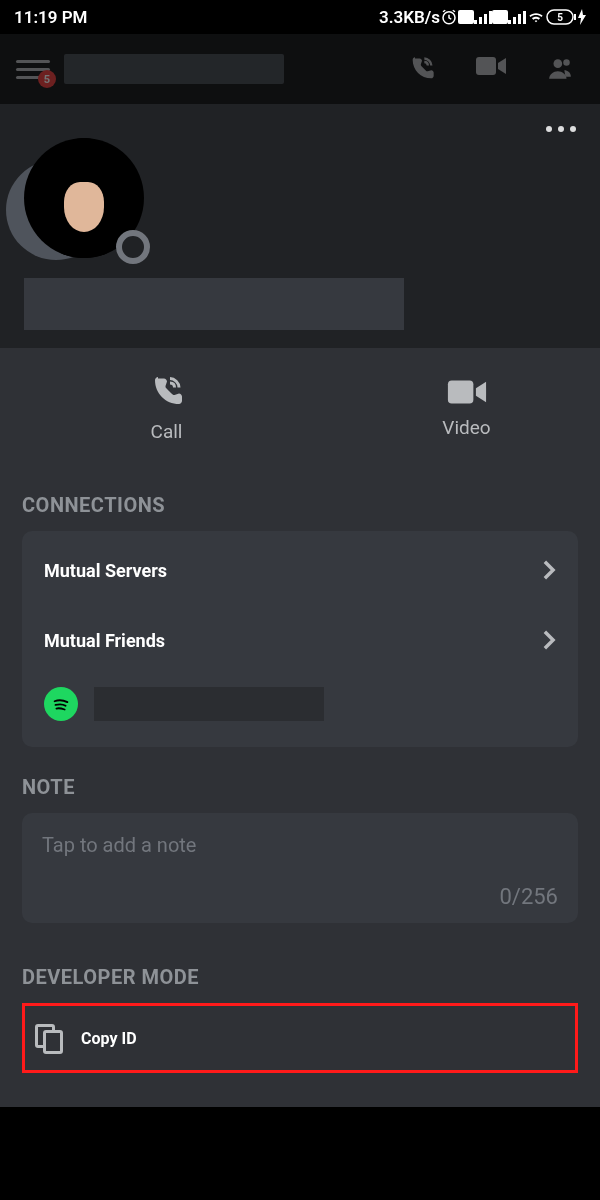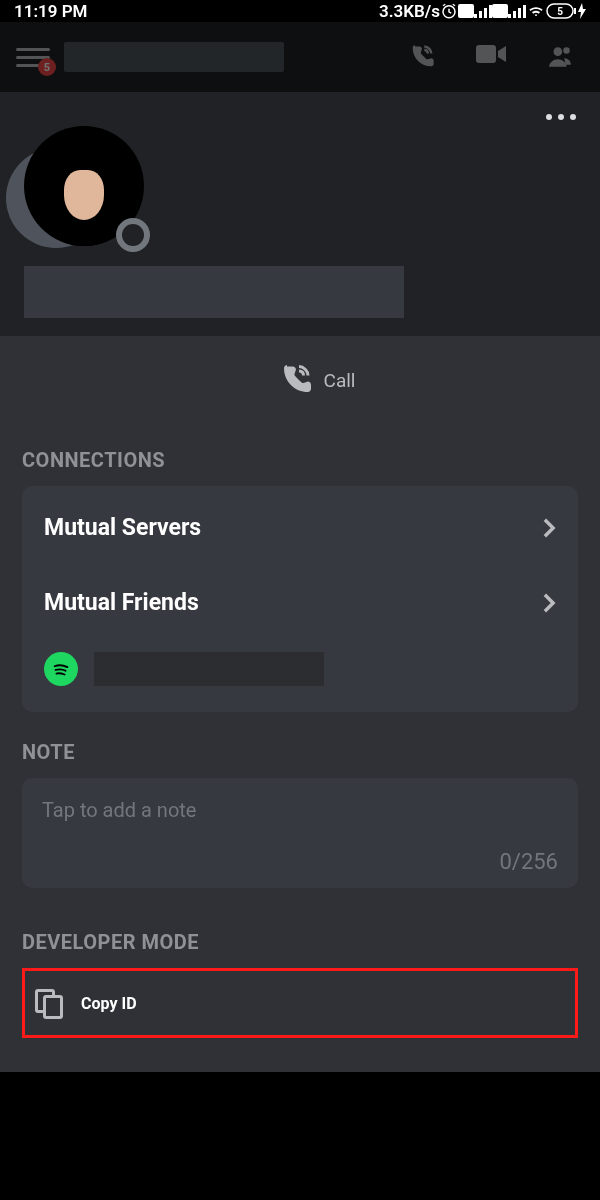--- a/index.html
+++ b/index.html
@@ -5,21 +5,21 @@
   * { box-sizing: border-box; margin: 0; padding: 0; }
   html, body {
     width: 600px;
     height: 1200px;
     background: #000;
     font-family: -apple-system, "Segoe UI", Roboto, sans-serif;
     color: #dcddde;
     overflow: hidden;
   }
   .statusbar {
-    height: 22px;
+    height: 34px;
     background: #000;
     display: flex;
     align-items: center;
     justify-content: space-between;
     padding: 0 14px;
     font-size: 17px;
     font-weight: 600;
     color: #fff;
   }
   .status-left { display: flex; align-items: center; gap: 6px; }
@@ -109,41 +109,41 @@
   }
   .username-redact {
     margin-top:20px;
     width:380px; height:52px; background:#36393f;
   }
 
   .actions {
     display:flex; background:#2f3136;
   }
   .action {
-    flex:1; display:flex; align-items:center;
+    flex:1; display:flex; flex-direction:column; align-items:center;
     justify-content:center; gap:10px; padding:26px 8px;margin-left:33px;
   }
   .action svg { fill:#b9bbbe; }
   .action-label { color:#b9bbbe; font-size:19px; }
 
   .section {
     background:#2f3136; padding: 24px 22px 18px 22px;
   }
   .section-header {
     color:#8e9297; font-size:20px; font-weight:700; letter-spacing:0.5px;
     margin-bottom:14px;
   }
   .card {
     background:#36393f; border-radius:10px; padding: 4px 0;
   }
   .row {
     display:flex; align-items:center; justify-content:space-between;
     padding:24px 22px;
   }
-  .row-label { color:#fff; font-size:23px; font-weight:700; }
+  .row-label { color:#fff; font-size:18px; font-weight:700; }
   .chevron { color:#b9bbbe; }
   .spotify-row {
     display:flex; align-items:center; gap:16px;
     padding: 12px 22px 22px 22px;
   }
   .spotify-icon {
     width:34px;height:34px;border-radius:50%;background:#1ed760;
     display:flex;align-items:center;justify-content:center;
   }
   .spotify-redact {
@@ -264,20 +264,27 @@
 </div>
 
 <div class="actions">
   <div class="action">
     <svg width="36" height="36" viewBox="0 0 24 24">
         <path d="M6 2c-1 0-2 1-2 2 0 9 7 16 16 16 1 0 2-1 2-2v-3c0-1-1-2-2-2l-3 1c-1 0-1 0-2-1l-3-3c-1-1-1-1-1-2l1-3c0-1-1-2-2-2H6z"></path>
         <path d="M14 3c3 0 6 3 6 6M14 6c2 0 3 1 3 3" fill="none" stroke="#b9bbbe" stroke-width="2"></path>
       </svg>
     <span class="action-label">Call</span>
   </div>
+  <div class="action">
+    <svg width="40" height="28" viewBox="0 0 30 22">
+        <rect x="0" y="2" width="20" height="18" rx="3"></rect>
+        <path d="M22 8l8-5v16l-8-5z"></path>
+      </svg>
+    <span class="action-label">Video</span>
+  </div>
 </div>
 
 <div class="section">
   <div class="section-header">CONNECTIONS</div>
   <div class="card">
     <div class="row">
       <span class="row-label">Mutual Servers</span>
       <svg class="chevron" width="14" height="22" viewBox="0 0 10 16" fill="none" stroke="#b9bbbe" stroke-width="2.5">
           <path d="M2 2l6 6-6 6"></path>
         </svg>

